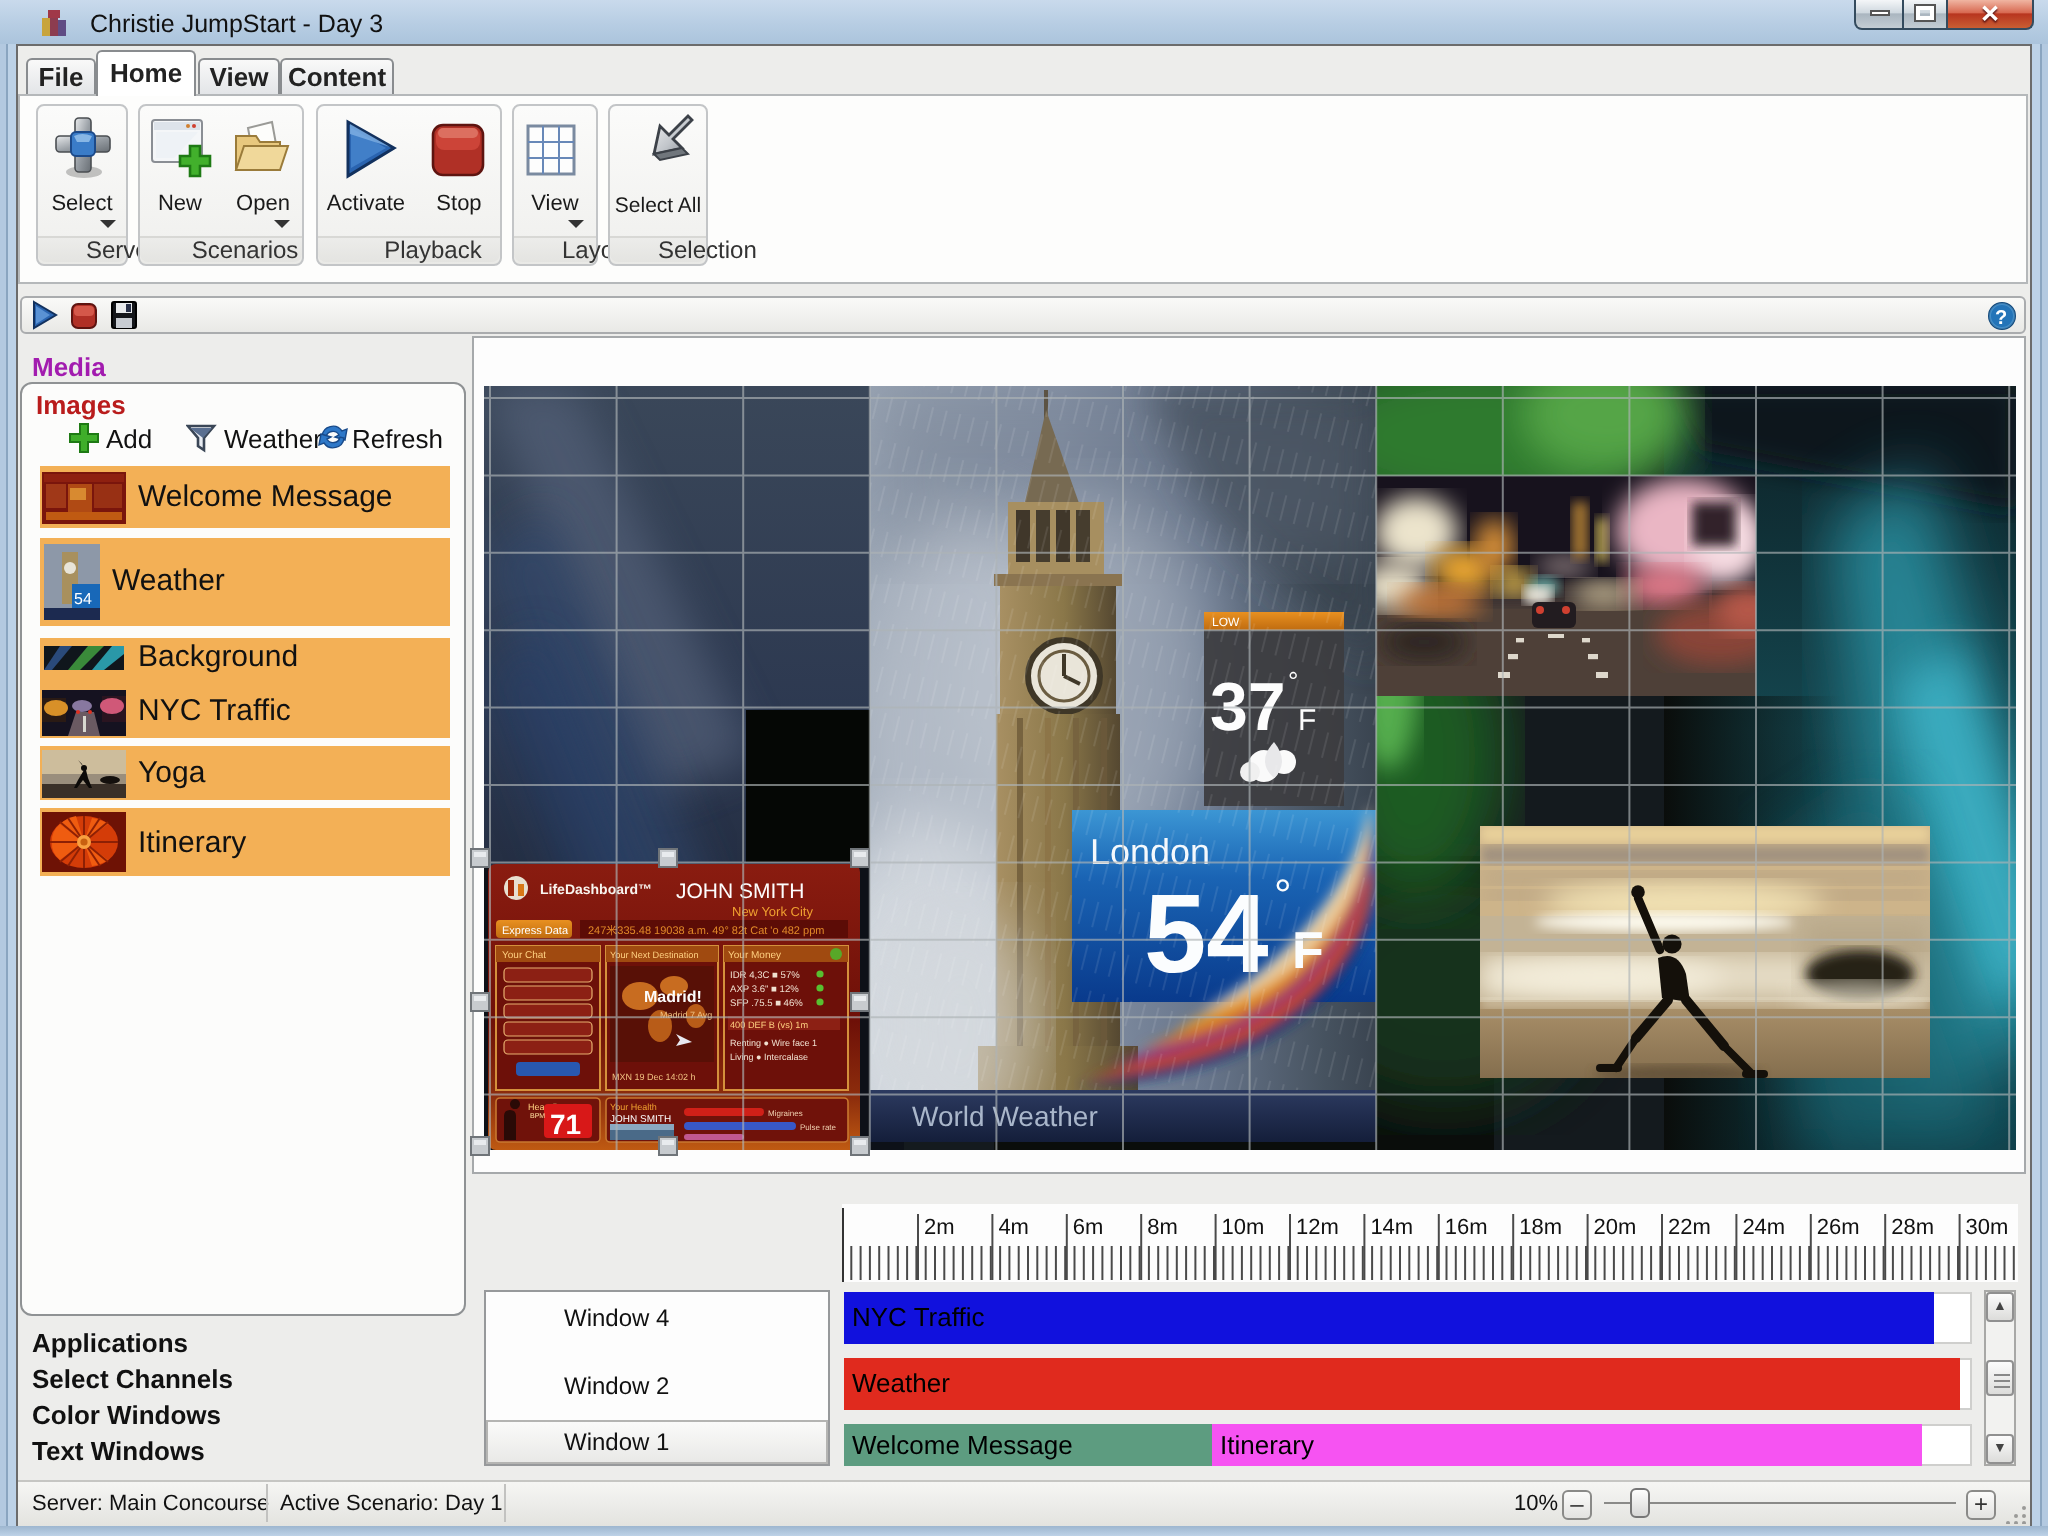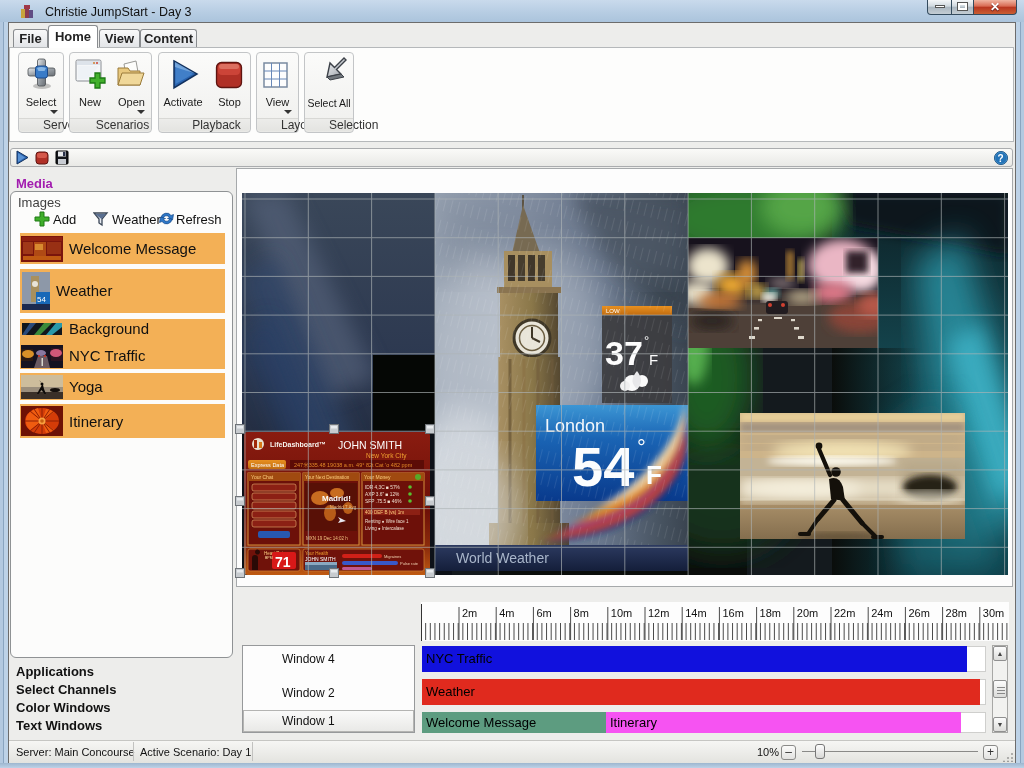--- a/index.html
+++ b/index.html
@@ -26,21 +26,21 @@
 .grp{position:absolute;top:52px;height:81px;border:1px solid #c3c5c7;border-radius:4px;background:linear-gradient(#fbfbfa,#f1f1ef 85%,#e9e9e6);}
 .grplabel{position:absolute;left:0;right:0;bottom:1px;height:13px;font-size:12px;color:#333;text-align:center;border-top:1px solid #d8d8d5;background:linear-gradient(#ececea,#e4e4e1);border-radius:0 0 4px 4px;line-height:13px;padding-left:24px;}
 .ricon{position:absolute;}
 .rlabel{position:absolute;font-size:11px;color:#1a1a1a;text-align:center;}
 .darr{position:absolute;width:0;height:0;border-left:4px solid transparent;border-right:4px solid transparent;border-top:4px solid #333;}
 
 #toolbar{left:10px;top:148px;width:1003px;height:19px;background:linear-gradient(#fafaf8,#e9e9e6);border:1px solid #aaacae;border-radius:3px;}
 
 #mediaLbl{left:16px;top:176px;font-size:13px;font-weight:700;color:#a21caf;}
 #imgPanel{left:10px;top:191px;width:223px;height:467px;background:#fcfcfb;border:1px solid #8f9294;border-radius:6px;}
-#imagesLbl{left:18px;top:195px;font-size:13px;font-weight:400;color:#404040;}
+#imagesLbl{left:18px;top:195px;font-size:13px;font-weight:700;color:#b91c1c;}
 .itm{position:absolute;left:20px;width:205px;background:#f3b056;}
 .itm .txt{position:absolute;font-size:15px;color:#111;}
 .thumb{position:absolute;}
 .catLbl{position:absolute;left:16px;font-size:13px;font-weight:700;color:#111;}
 
 #canvasBox{left:236px;top:168px;width:777px;height:419px;background:#fdfdfd;border:1px solid #a6a9ab;}
 
 #winList{left:242px;top:645px;width:173px;height:88px;background:#fdfdfd;border:1px solid #97999b;}
 .wrow{position:absolute;font-size:12px;color:#111;margin-left:32px;}
 #w1sel{left:243px;top:710px;width:171px;height:22px;background:linear-gradient(#fafaf9,#e9e9e7);border:1px solid #b4b4b2;}

